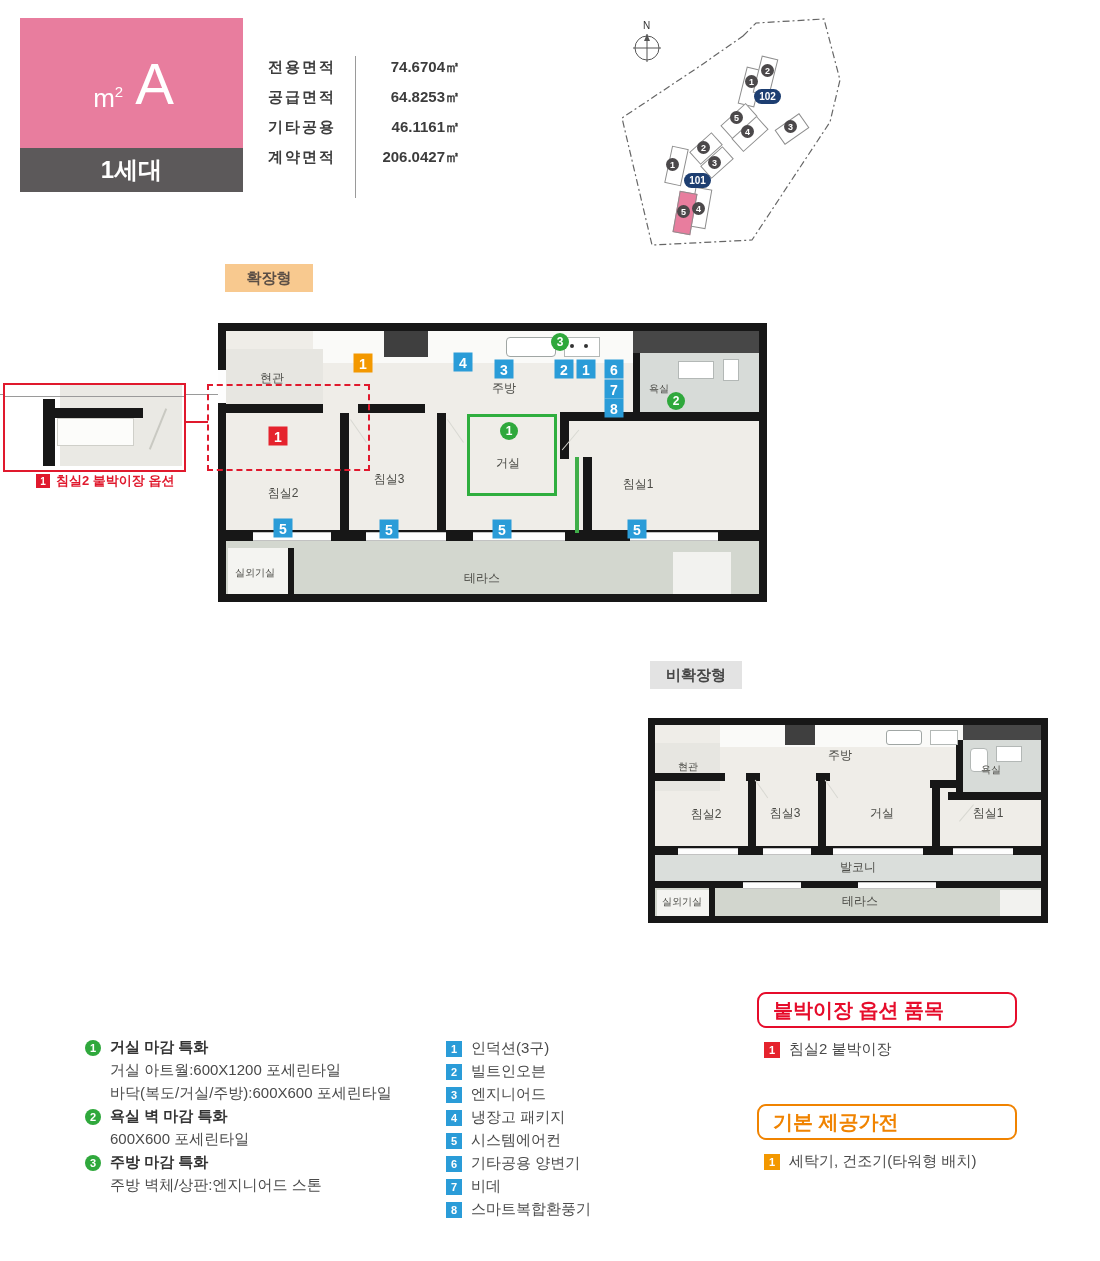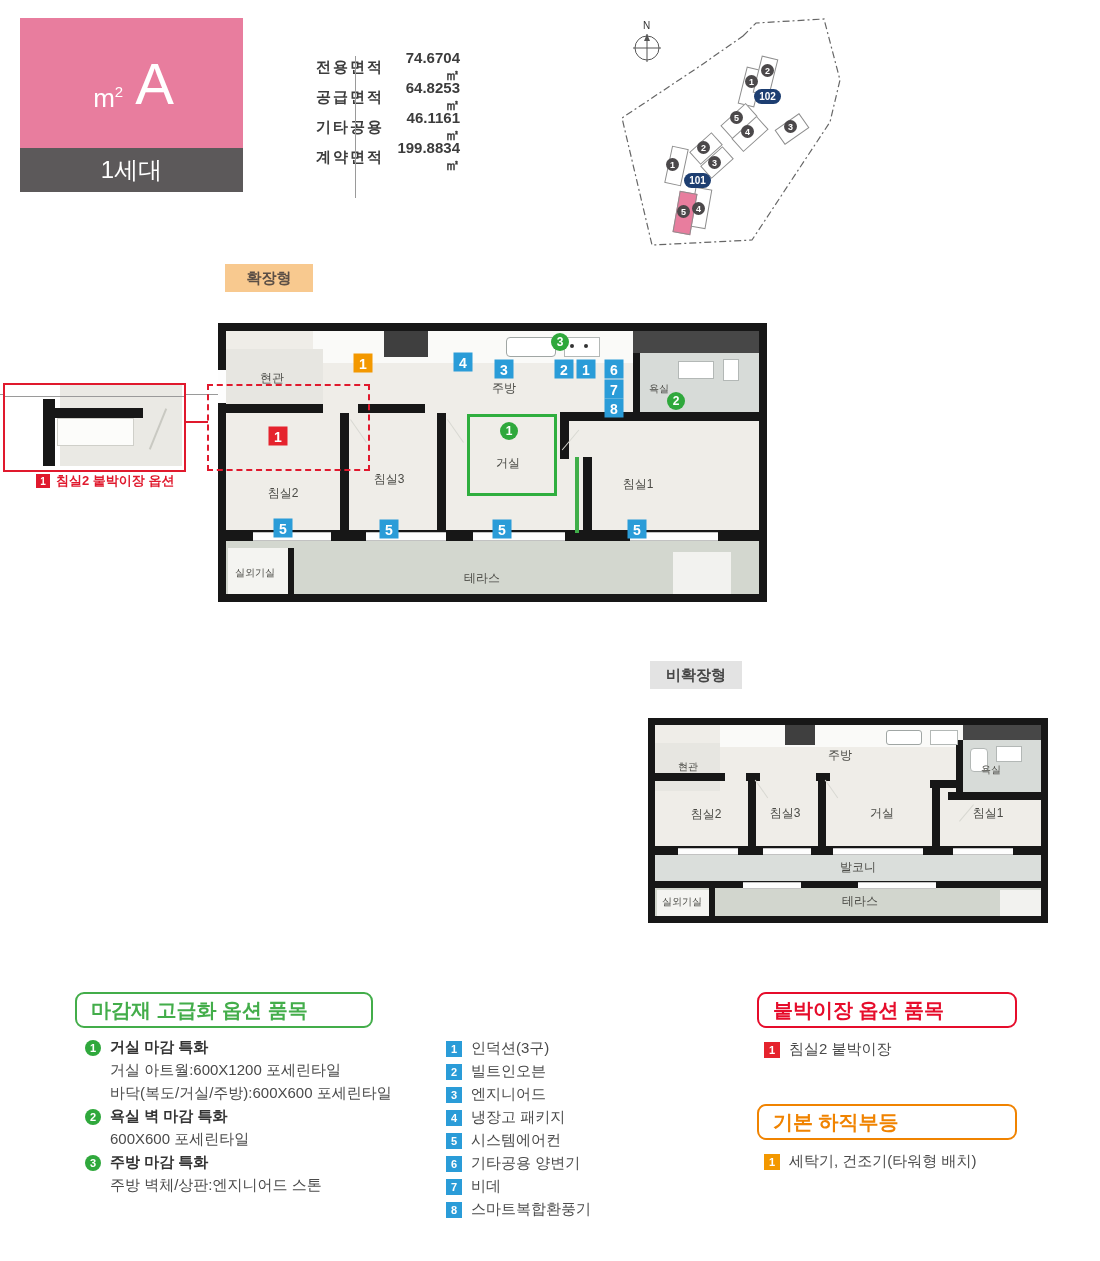--- a/index.html
+++ b/index.html
@@ -5,25 +5,25 @@
   html,body{margin:0;padding:0;background:#fff;}
   body{font-family:"Liberation Sans","DejaVu Sans",sans-serif;}
   .page{position:relative;width:1100px;height:1261px;background:#ffffff;overflow:hidden;}
   
   .type-card{position:absolute;left:20px;top:18px;width:223px;}
   .type-main{height:130px;background:#e87d9e;color:#fff;display:flex;align-items:center;justify-content:center;}
   .t-size{font-size:72px;font-weight:700;line-height:1;}
   .t-unit{font-size:26px;font-weight:400;margin:30px 2px 0 4px;}
   .t-unit sup{font-size:15px;}
   .t-type{font-size:58px;font-weight:400;margin-left:10px;}
-  .type-gen{height:44px;background:#5c595a;color:#fff;font-size:24px;font-weight:400;display:flex;align-items:center;justify-content:center;}
+  .type-gen{height:44px;background:#5c595a;color:#fff;font-size:24px;font-weight:700;display:flex;align-items:center;justify-content:center;}
   
   .area-table{position:absolute;left:268px;top:52px;width:192px;}
   .ar{display:flex;height:30px;align-items:center;}
-  .al{width:86px;font-size:15px;font-weight:700;color:#3c3c3c;letter-spacing:2px;margin-left:48px;}
+  .al{width:86px;font-size:15px;font-weight:700;color:#3c3c3c;letter-spacing:2px;}
   .av{flex:1;text-align:right;font-size:15px;font-weight:700;color:#3c3c3c;}
   .a-div{position:absolute;left:355px;top:56px;width:1px;height:142px;background:#9a9a9a;}
   
   .siteplan{position:absolute;left:610px;top:15px;width:470px;height:240px;}
   .bldg{position:absolute;background:#fff;border:1px solid #8e8e8e;}
   .bldg.pink{background:#e87d9e;}
   .ucirc{position:absolute;width:13px;height:13px;border-radius:50%;background:#4b484a;color:#fff;font-size:9px;font-weight:700;display:flex;align-items:center;justify-content:center;z-index:4;}
   .boval{position:absolute;width:27px;height:15px;border-radius:8px;background:#1d3e71;color:#fff;font-size:10px;font-weight:700;display:flex;align-items:center;justify-content:center;z-index:5;}
   
   .tag{position:absolute;display:flex;align-items:center;justify-content:center;font-size:15px;font-weight:700;}
@@ -91,21 +91,21 @@
     <div class="ar">
         <span class="al">공급면적</span>
         <span class="av">64.8253㎡</span>
       </div>
     <div class="ar">
         <span class="al">기타공용</span>
         <span class="av">46.1161㎡</span>
       </div>
     <div class="ar">
         <span class="al">계약면적</span>
-        <span class="av">199.8834㎡</span>
+        <span class="av">206.0427㎡</span>
       </div>
   </div>
   <div class="a-div"></div>
 
   <div class="siteplan">
     <svg width="470" height="240" style="position:absolute;left:0;top:0;">
       <polygon points="133,21 146,8 214,4 230,65 220,107 142,225 42,230 12,103 90,51" fill="none" stroke="#666" stroke-width="1.2" stroke-dasharray="7,3,2,3"></polygon>
       <circle cx="37" cy="33" r="12" fill="none" stroke="#555" stroke-width="1"></circle>
       <line x1="37" y1="19" x2="37" y2="47" stroke="#555" stroke-width="1"></line>
       <line x1="23" y1="33" x2="51" y2="33" stroke="#555" stroke-width="1"></line>
@@ -282,21 +282,20 @@
     <div class="lbl sm" style="left:343px;top:52px;">욕실</div>
     <div class="lbl" style="left:58px;top:96px;">침실2</div>
     <div class="lbl" style="left:137px;top:95px;">침실3</div>
     <div class="lbl" style="left:234px;top:95px;">거실</div>
     <div class="lbl" style="left:340px;top:95px;">침실1</div>
     <div class="lbl" style="left:210px;top:149px;">발코니</div>
     <div class="lbl sm" style="left:34px;top:184px;">실외기실</div>
     <div class="lbl" style="left:212px;top:183px;">테라스</div>
   </div>
 
-  <div class="lg-box lg-green">마감재 고급화 옵션 품목</div>
   <div class="lg-items" style="left:85px;top:1036px;width:330px;">
     <div class="lg-row">
         <span class="lcirc">1</span>
         <b>거실 마감 특화</b>
       </div>
     <div class="lg-sub">거실 아트월:600X1200 포세린타일</div>
     <div class="lg-sub">바닥(복도/거실/주방):600X600 포세린타일</div>
     <div class="lg-row">
         <span class="lcirc">2</span>
         <b>욕실 벽 마감 특화</b>
@@ -345,21 +344,21 @@
   </div>
 
   <div class="lg-box lg-red">붙박이장 옵션 품목</div>
   <div class="lg-items" style="left:764px;top:1038px;width:260px;">
     <div class="lg-row">
         <span class="lsq red">1</span>
         <span>침실2 붙박이장</span>
       </div>
   </div>
 
-  <div class="lg-box lg-orange">기본 하직부등</div>
+  <div class="lg-box lg-orange">기본 제공가전</div>
   <div class="lg-items" style="left:764px;top:1150px;width:280px;">
     <div class="lg-row">
         <span class="lsq orange">1</span>
         <span>세탁기, 건조기(타워형 배치)</span>
       </div>
   </div>
 
 </div>
 
 </body></html>

